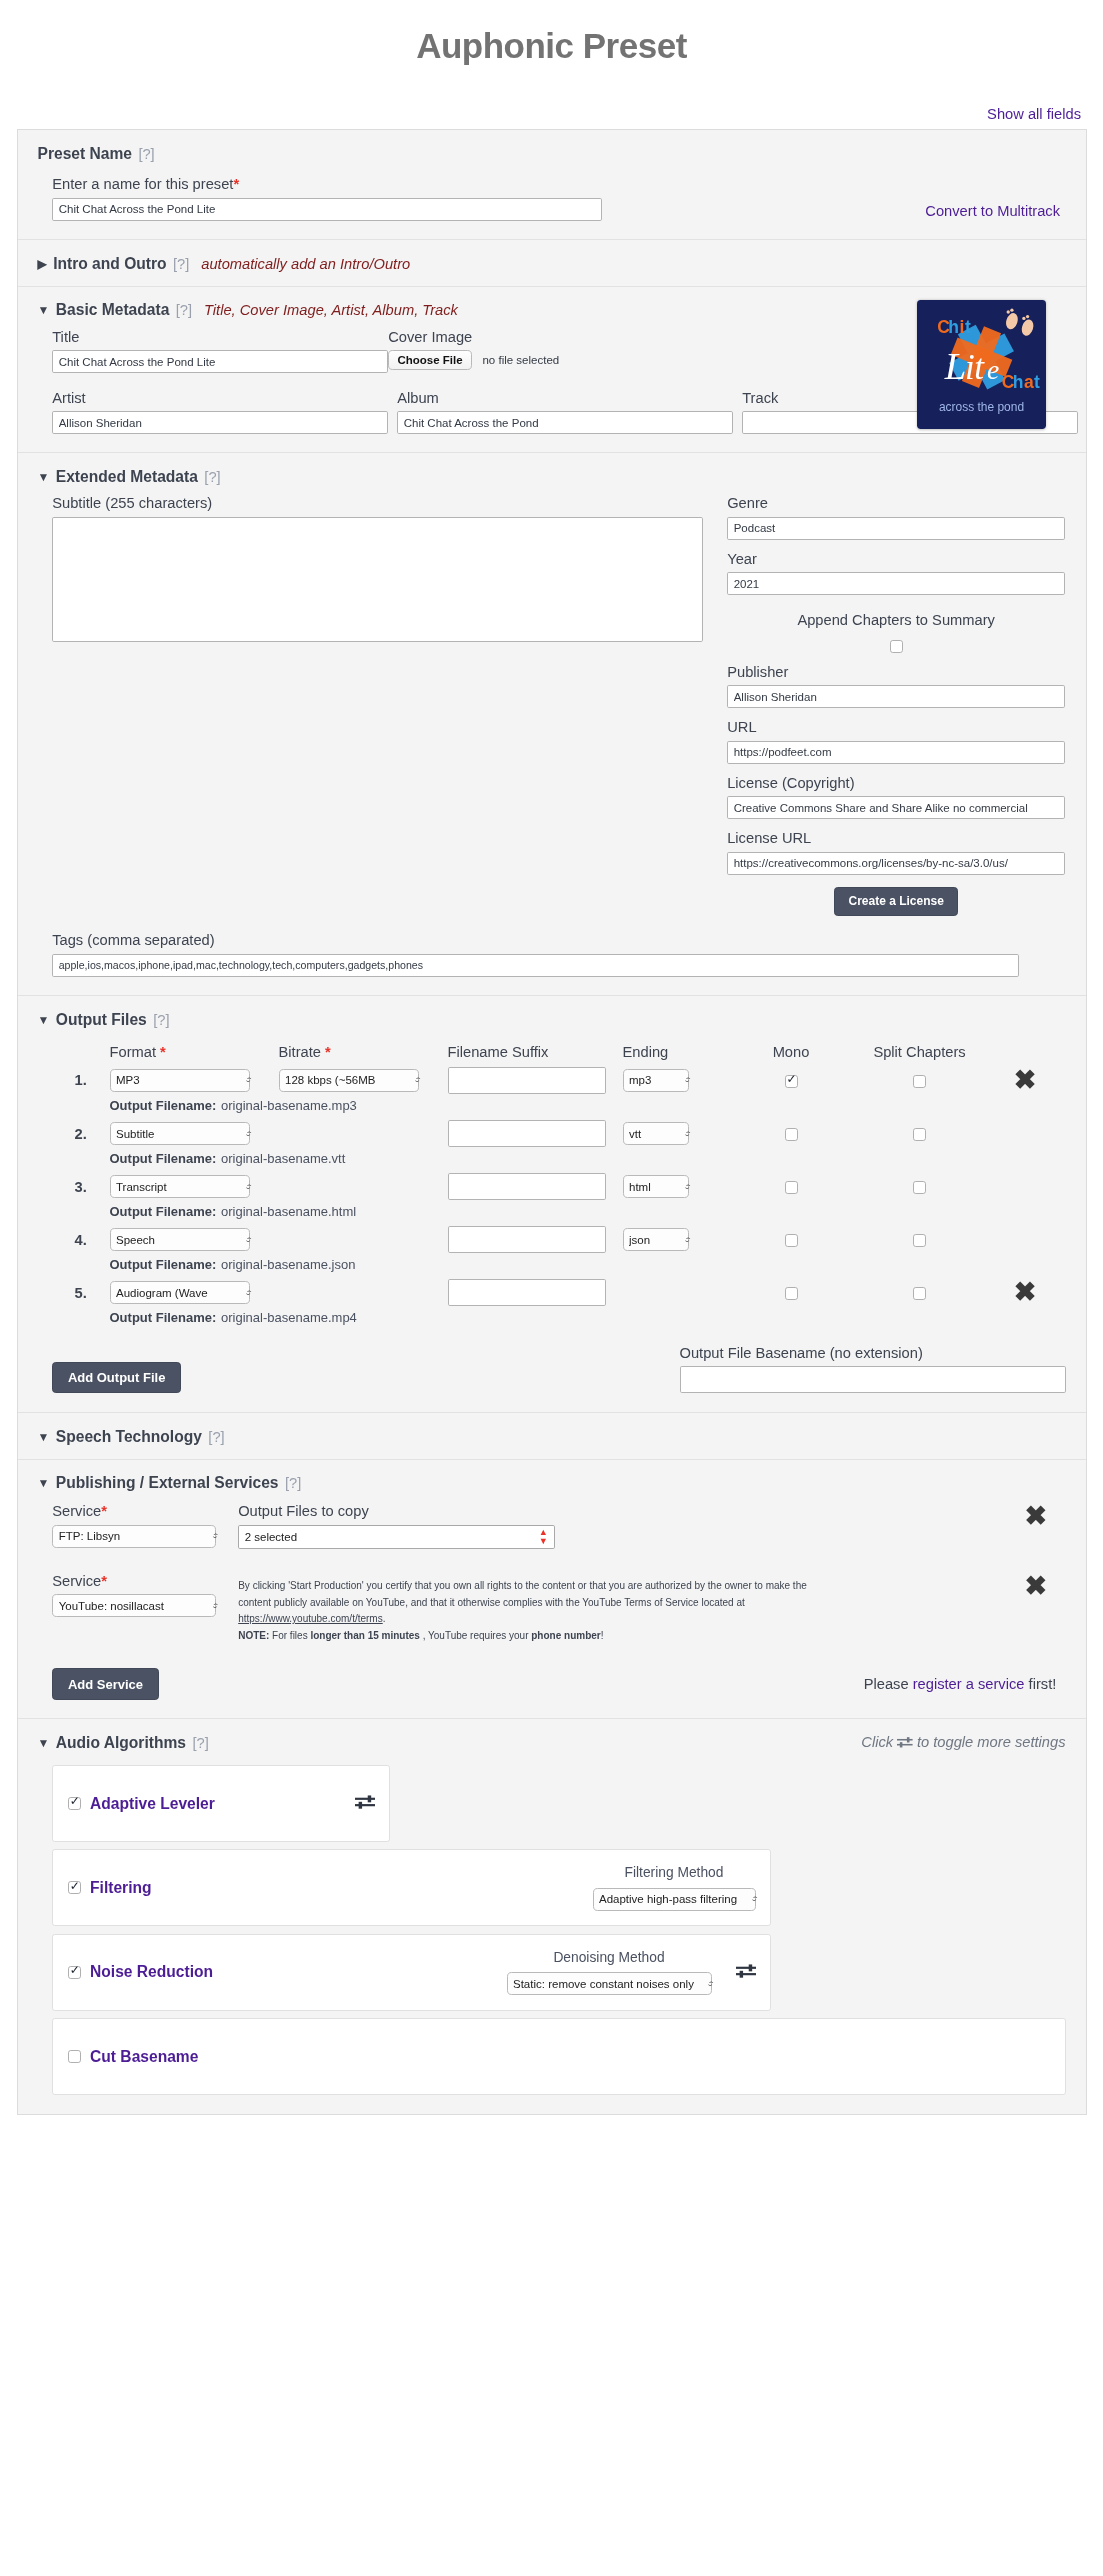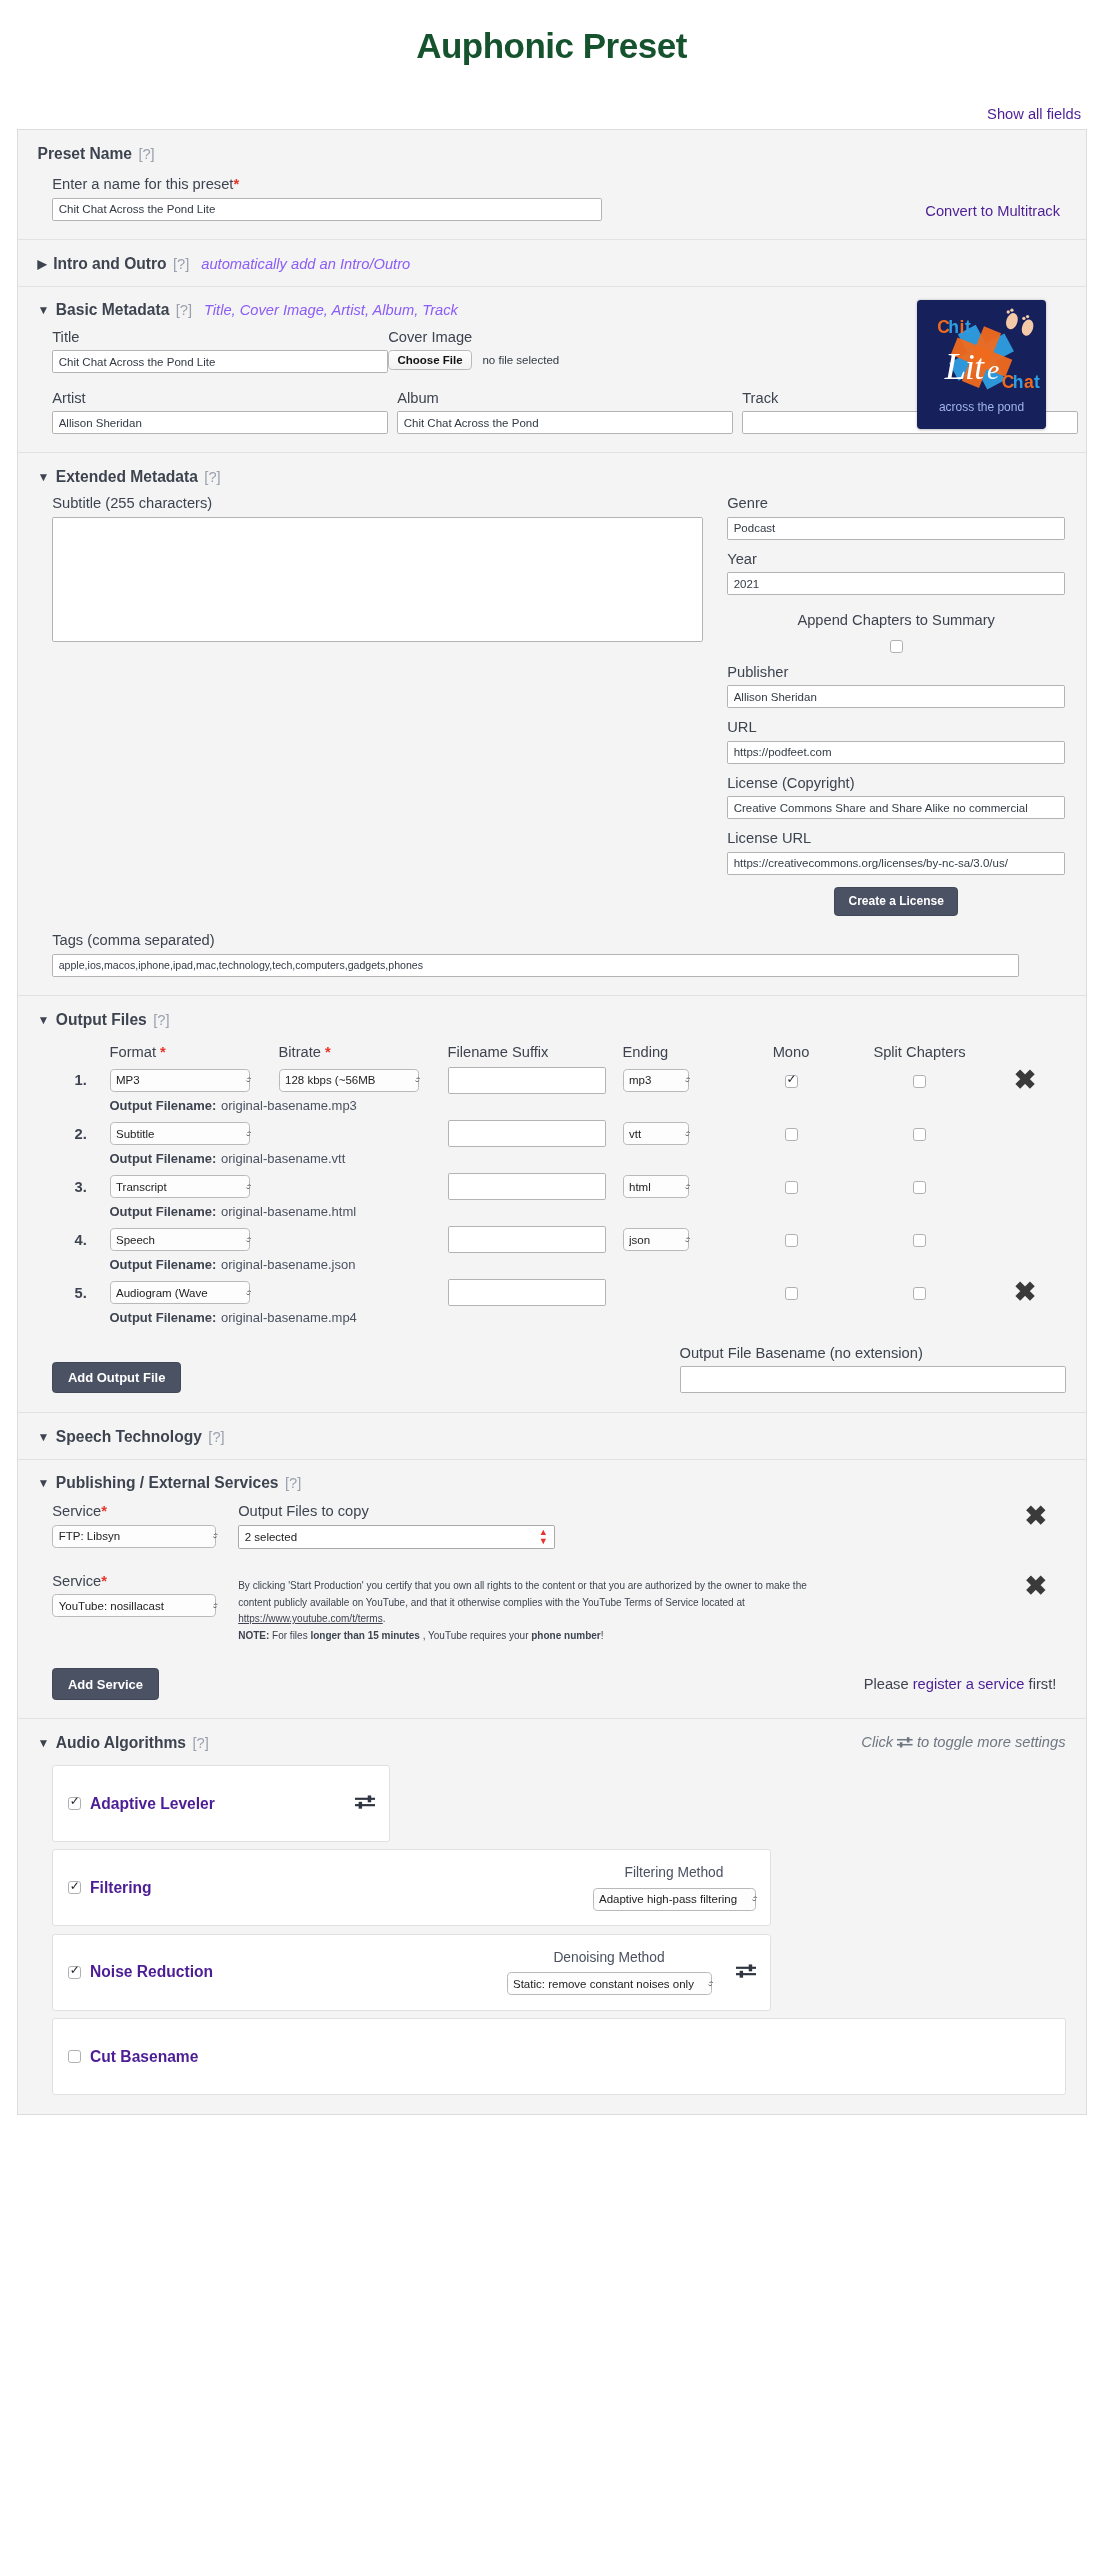--- a/index.html
+++ b/index.html
@@ -11,21 +11,21 @@
     color:#3d4450;
     -webkit-font-smoothing:antialiased;
   }
   .page { width:1103px; position:relative; }
 
   
   .page-title {
     text-align:center;
     font-size:35px;
     font-weight:bold;
-    color:#14532d;
+    color:#737373;
     letter-spacing:-0.5px;
     padding:26px 0 0 0;
     margin:0;
   }
   .showall-row {
     text-align:right;
     padding:40px 22px 7.4px 0;
   }
   .link-red {
     color:#4c1d95;
@@ -55,21 +55,21 @@
     color:#3d4450;
     display:flex;
     align-items:center;
     gap:6.4px;
   }
   .caret { font-size:12px; color:#3d4450; line-height:1; }
   .qmark { color:#9aa1ad; font-weight:normal; font-size:14.7px; }
   .sect-hint {
     font-style:italic;
     font-weight:normal;
-    color:#8b5cf6;
+    color:#7f1d1d;
     font-size:14.7px;
     margin-left:5.5px;
   }
 
   label, .flabel {
     display:block;
     font-size:14.7px;
     color:#3d4450;
     margin-bottom:5.5px;
     font-weight:normal;

